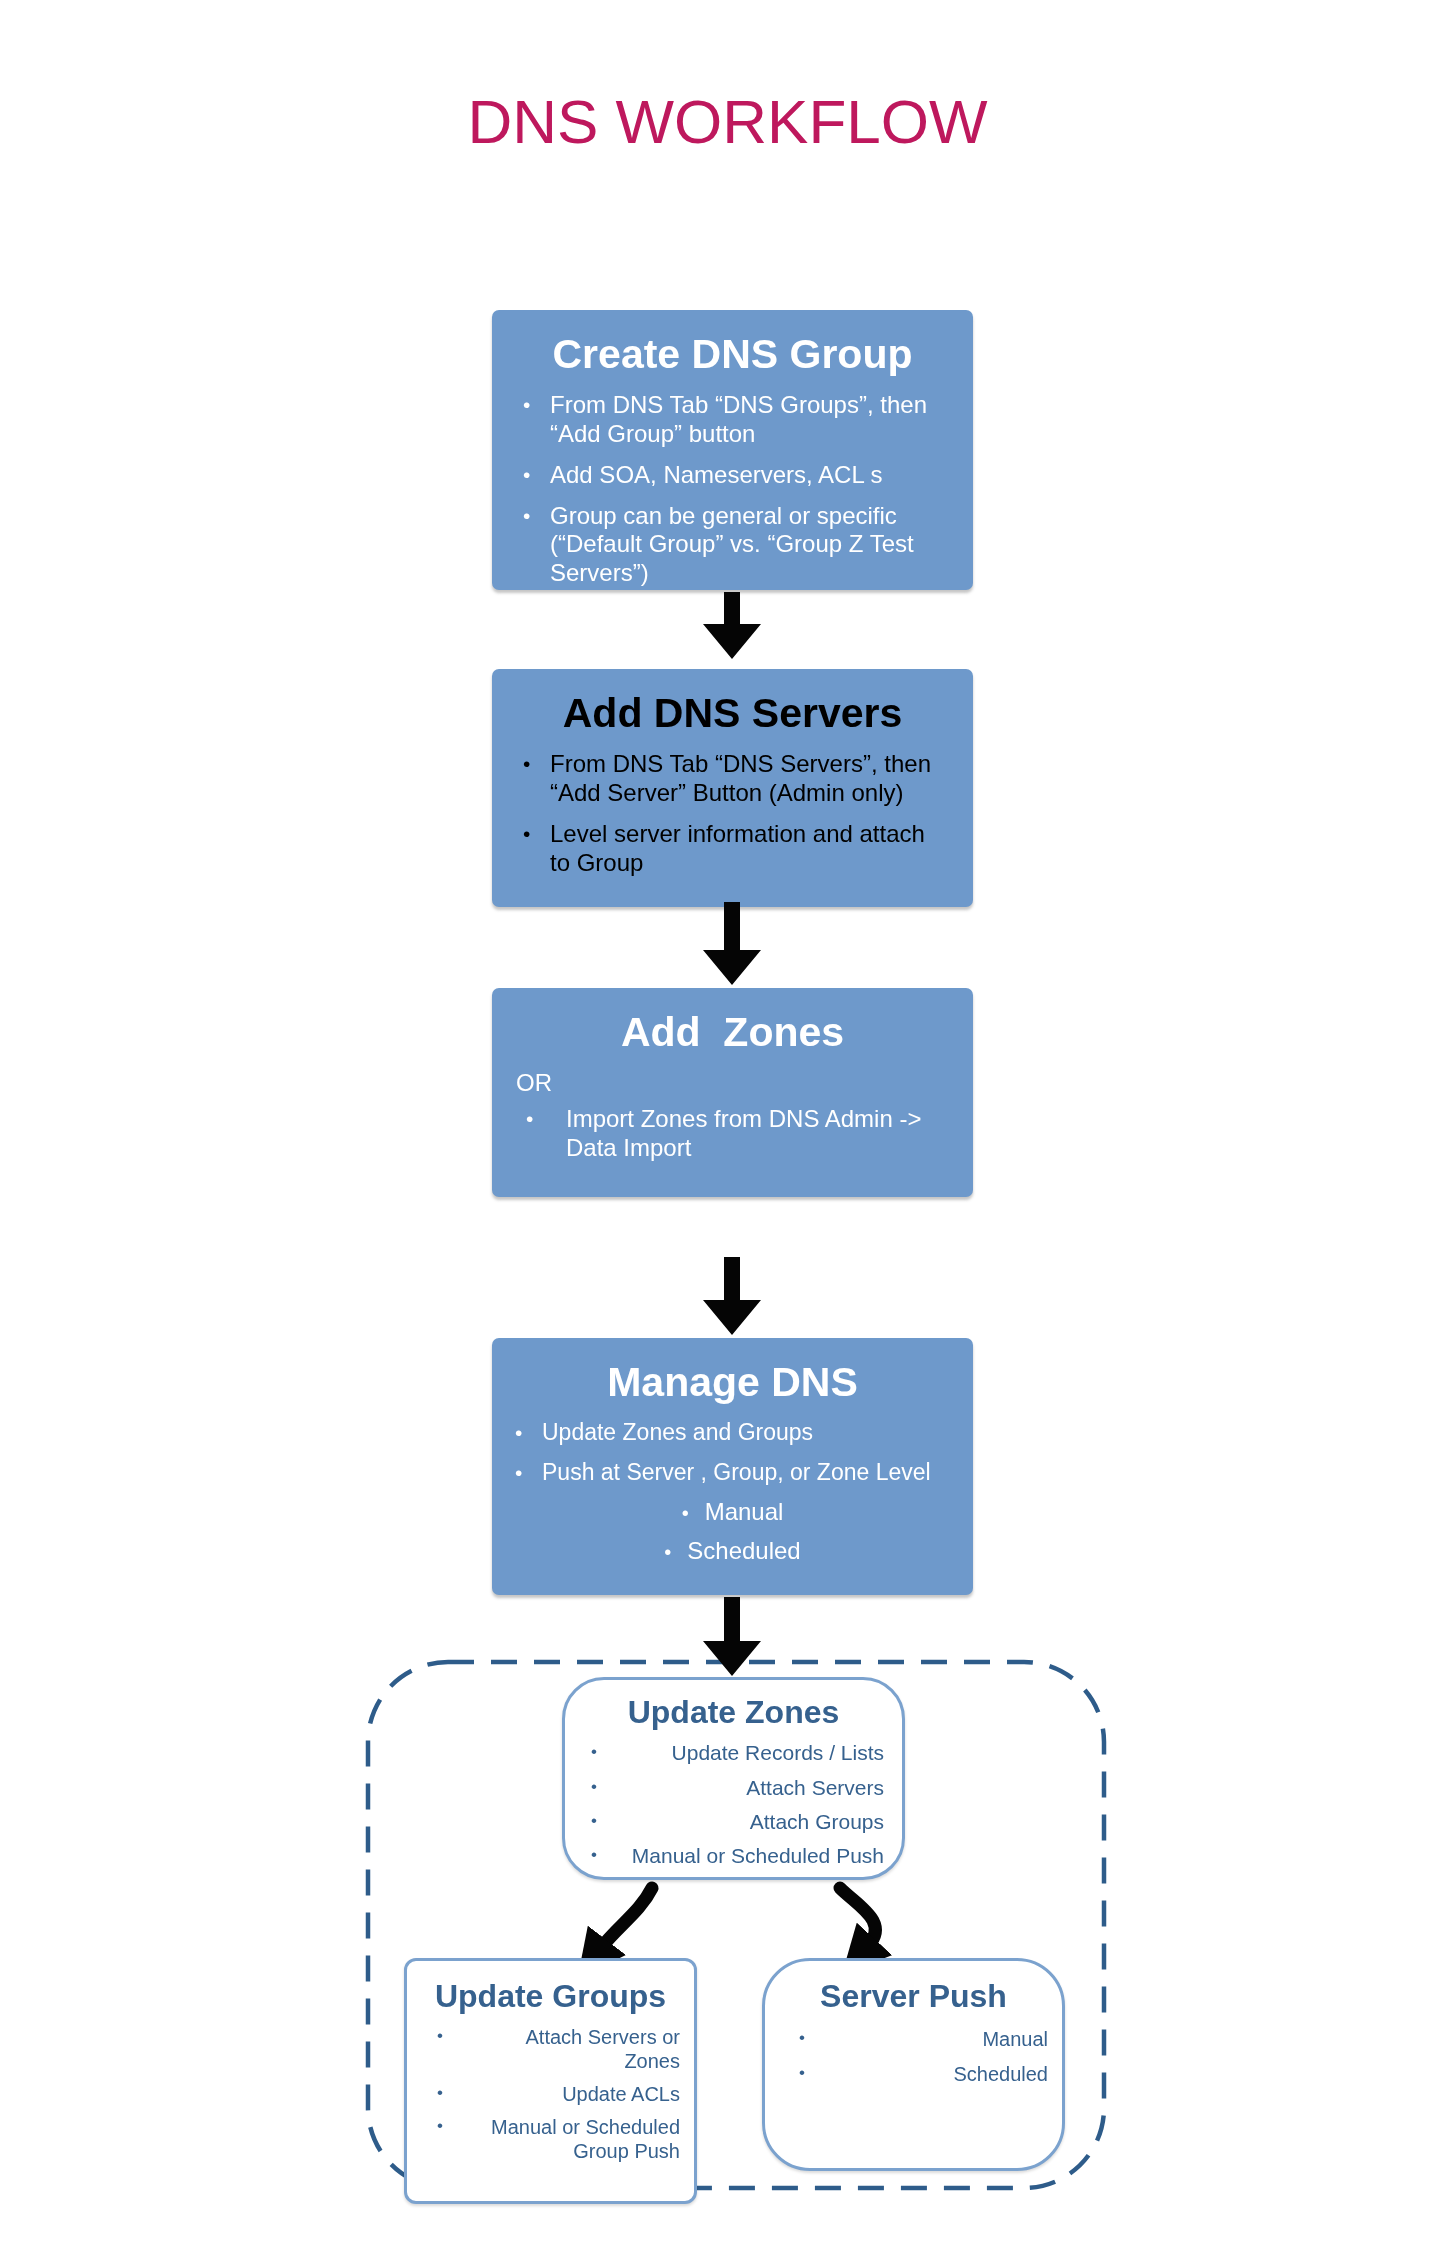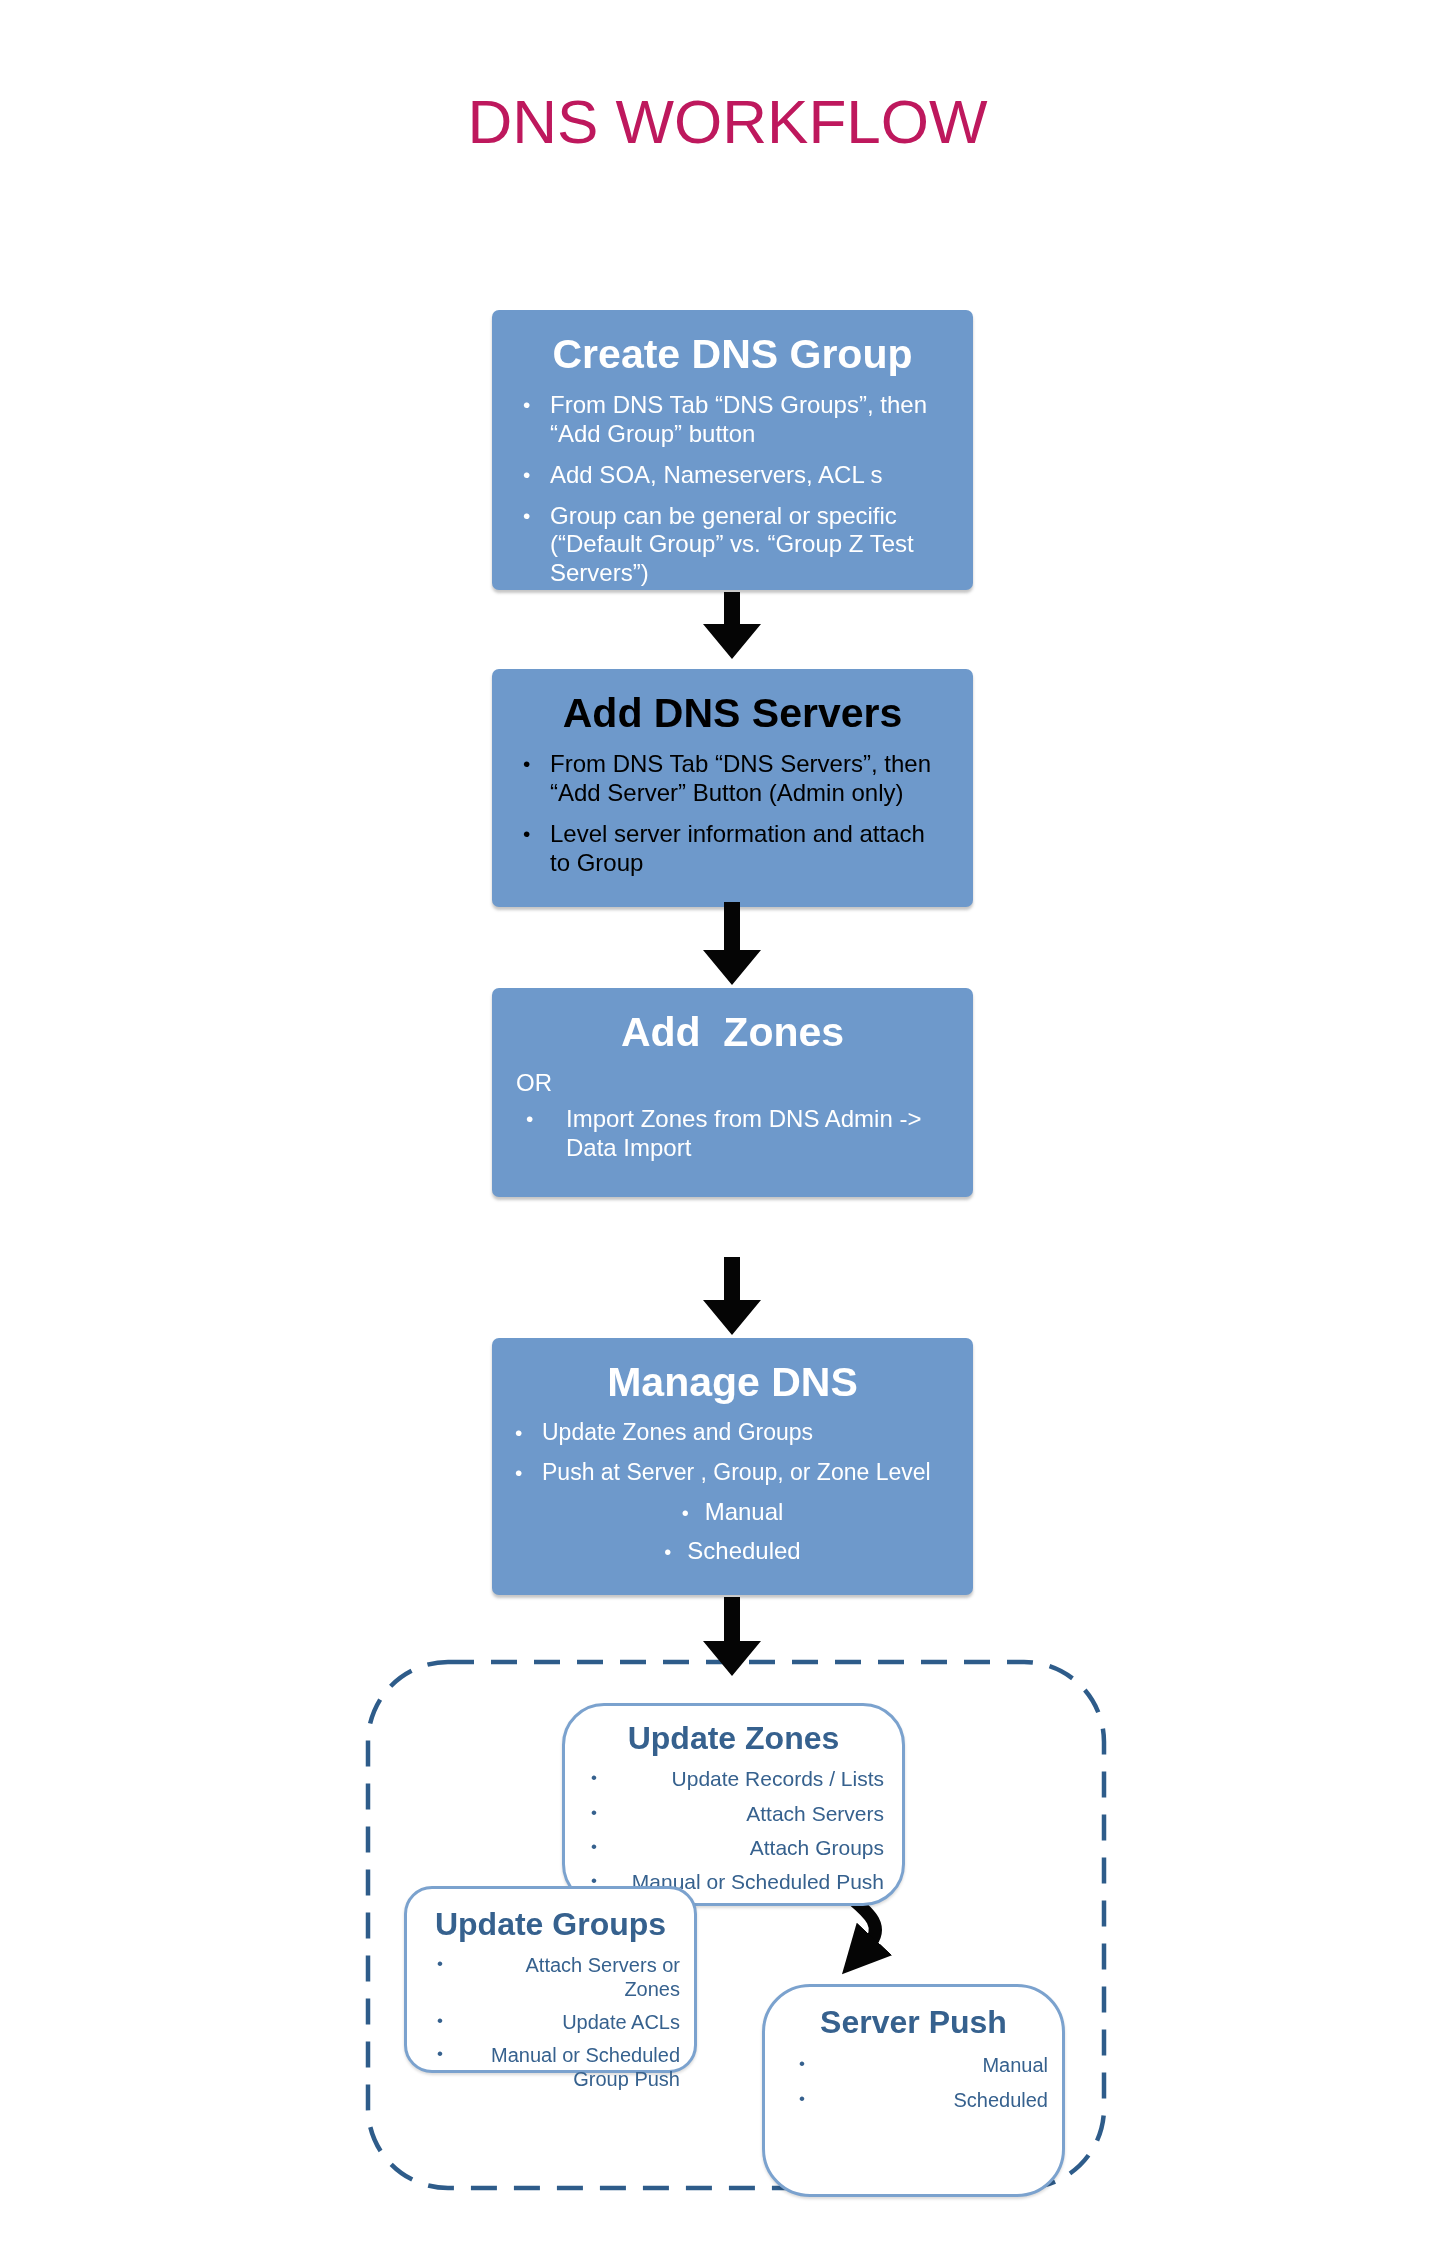--- a/index.html
+++ b/index.html
@@ -34,32 +34,32 @@
   .box-3 li::before { left:-40px; }
   .or-label { margin:6px 0 8px 24px; font-size:24px; }
   .box-4 ul { padding-left:50px; font-size:23px; }
   .box-4 li { white-space:nowrap; margin-bottom:12px; }
   .sub-bullets { text-align:center; font-size:24px; margin-top:2px; }
   .sub-bullets div { margin-bottom:11px; }
   .sub-bullets div::before { content:"•"; font-size:20px; margin-right:16px; }
   
   .whitebox {
     position:absolute; background:#ffffff; border:3px solid #7BA2CE;
-    color:#36618E; box-shadow:0 2px 3px rgba(0,0,0,.15);margin-top:26px;
+    color:#36618E; box-shadow:0 2px 3px rgba(0,0,0,.15);
   }
   .whitebox h3 { text-align:center; font-weight:700; line-height:1.2; }
   .whitebox ul { list-style:none; line-height:1.2;text-align:right; }
   .whitebox li { position:relative; }
   .whitebox li::before { content:"•"; position:absolute; font-size:17px; }
   .update-zones { left:562px; top:1677px; width:343px; height:203px; border-radius:42px; }
   .update-zones h3 { margin:13px 10px 9px; font-size:32px; }
   .update-zones ul { padding:0 18px 0 52px; font-size:21px; }
   .update-zones li { margin-bottom:9px; }
   .update-zones li::before { left:-26px; top:2px; }
-  .update-groups { left:404px; top:1860px; width:293px; height:187px; border-radius:28px; }
+  .update-groups { left:404px; top:1958px; width:293px; height:246px; border-radius:12px; }
   .update-groups h3 { margin:16px 8px 10px; font-size:32px; }
   .update-groups ul { padding:0 14px 0 58px; font-size:20px; }
   .update-groups li { margin-bottom:9px; }
   .update-groups li::before { left:-28px; top:1px; }
   .server-push { left:762px; top:1958px; width:303px; height:213px; border-radius:48px; }
   .server-push h3 { margin:16px 8px 12px; font-size:32px; }
   .server-push ul { padding:0 14px 0 62px; font-size:20px; }
   .server-push li { margin-bottom:11px; }
   .server-push li::before { left:-28px; top:1px; }
   

